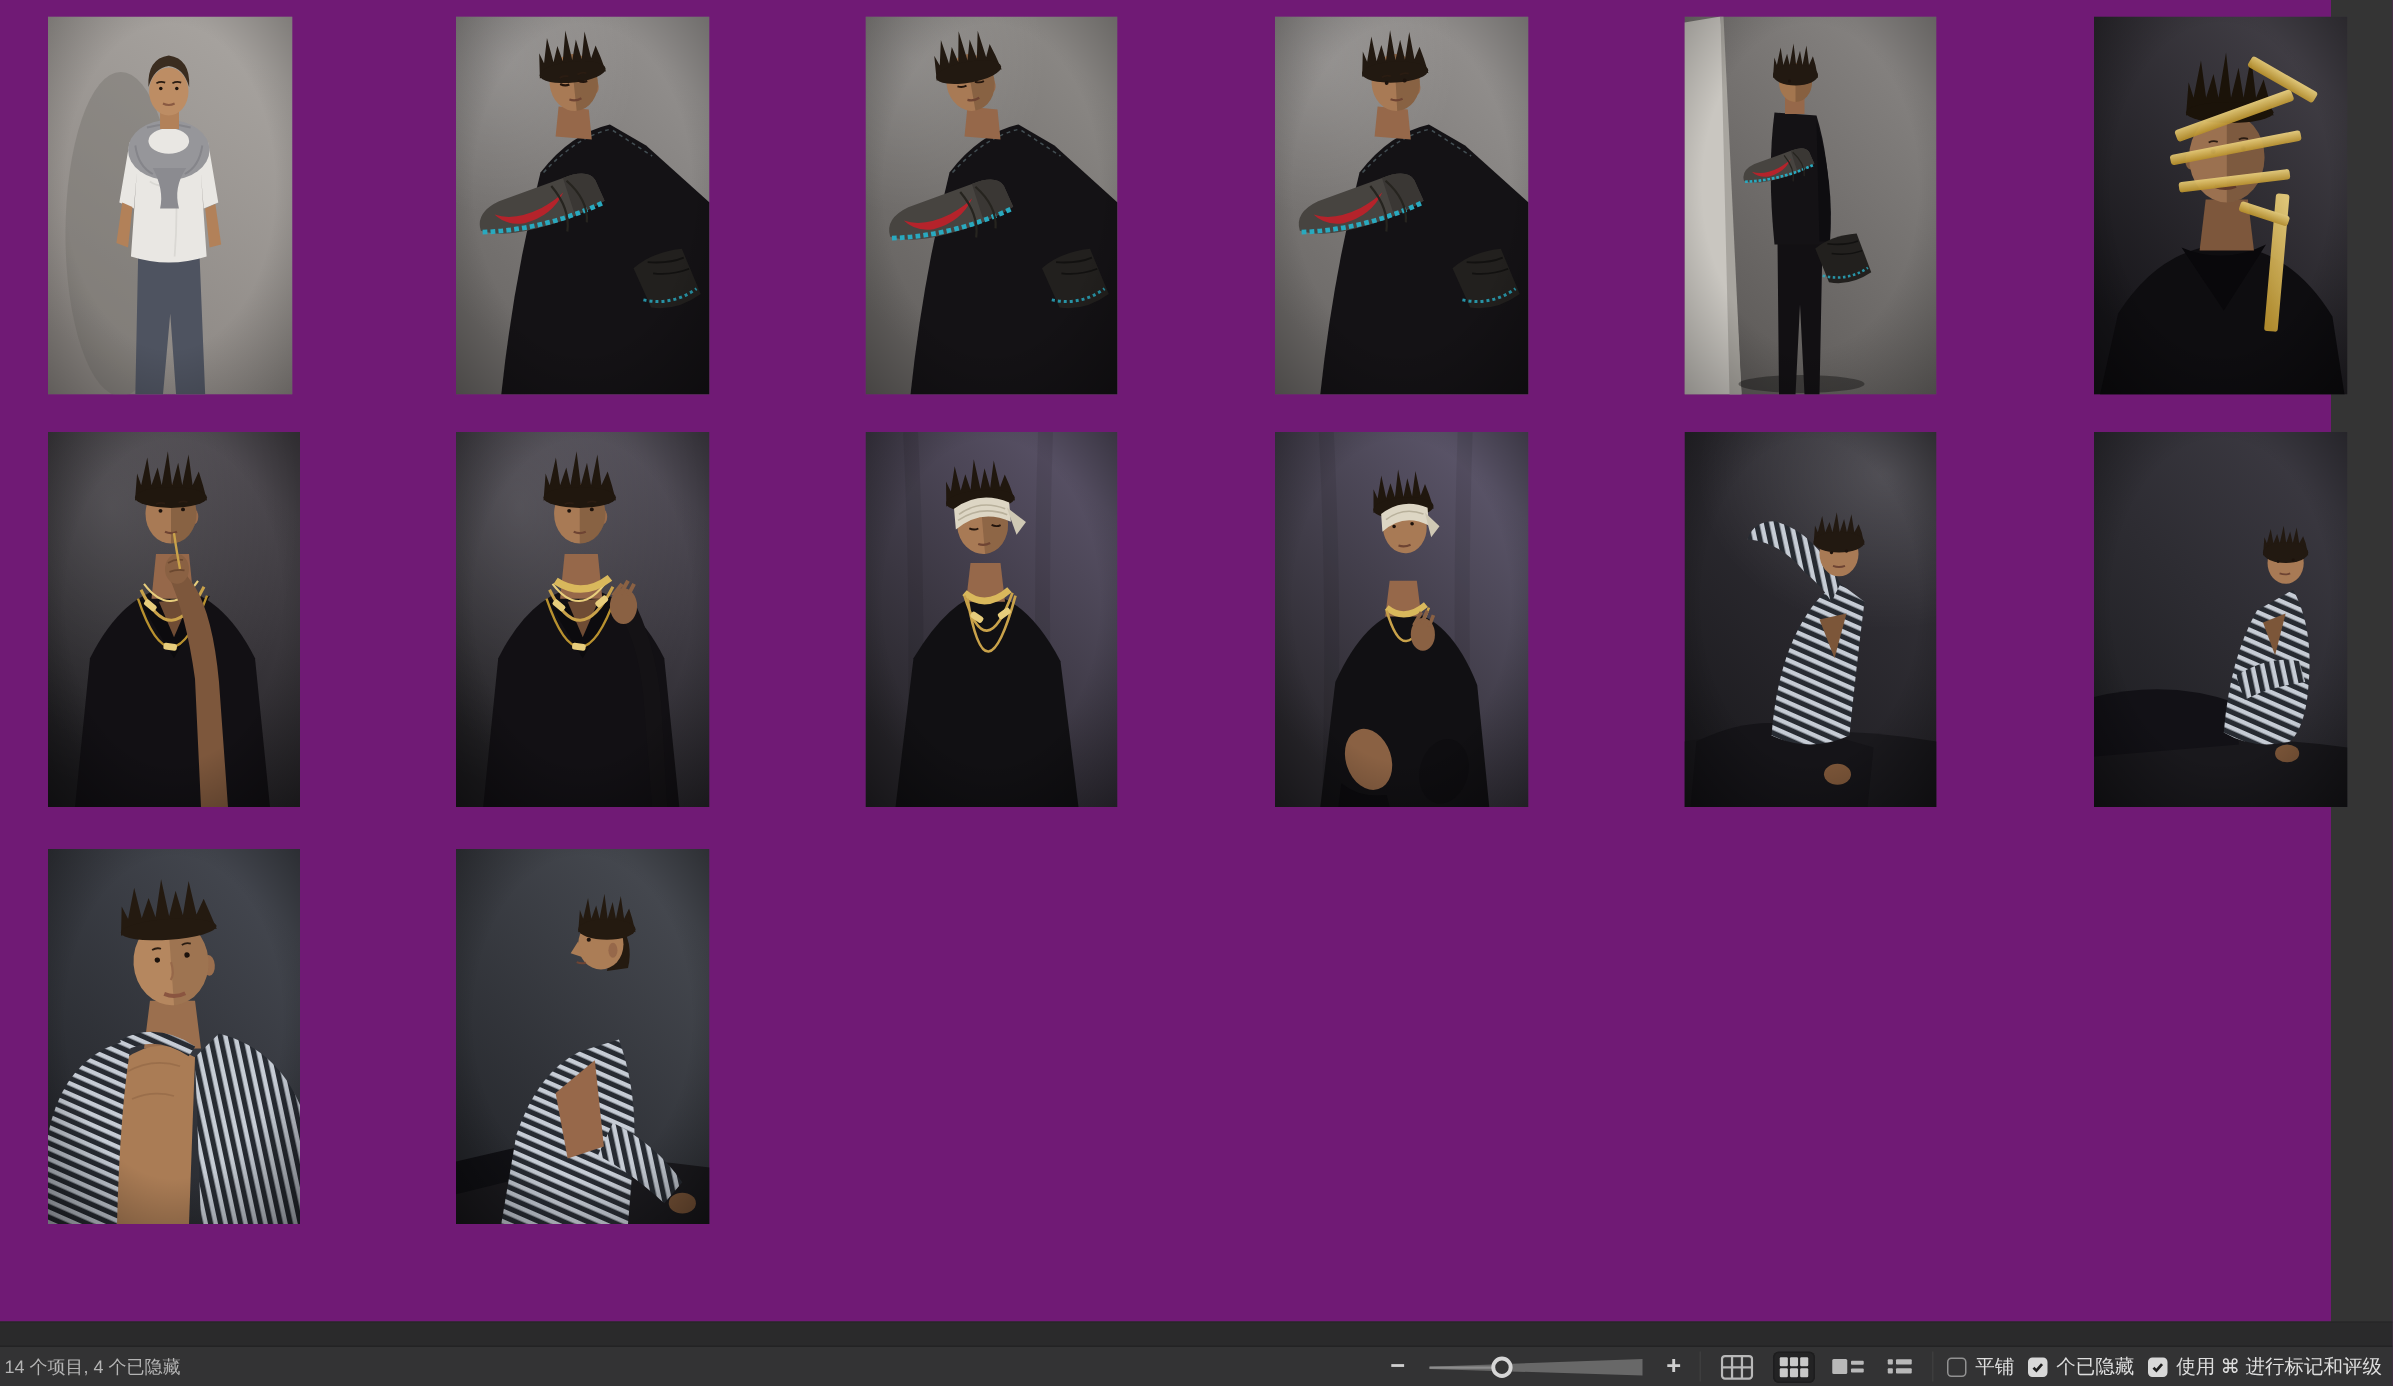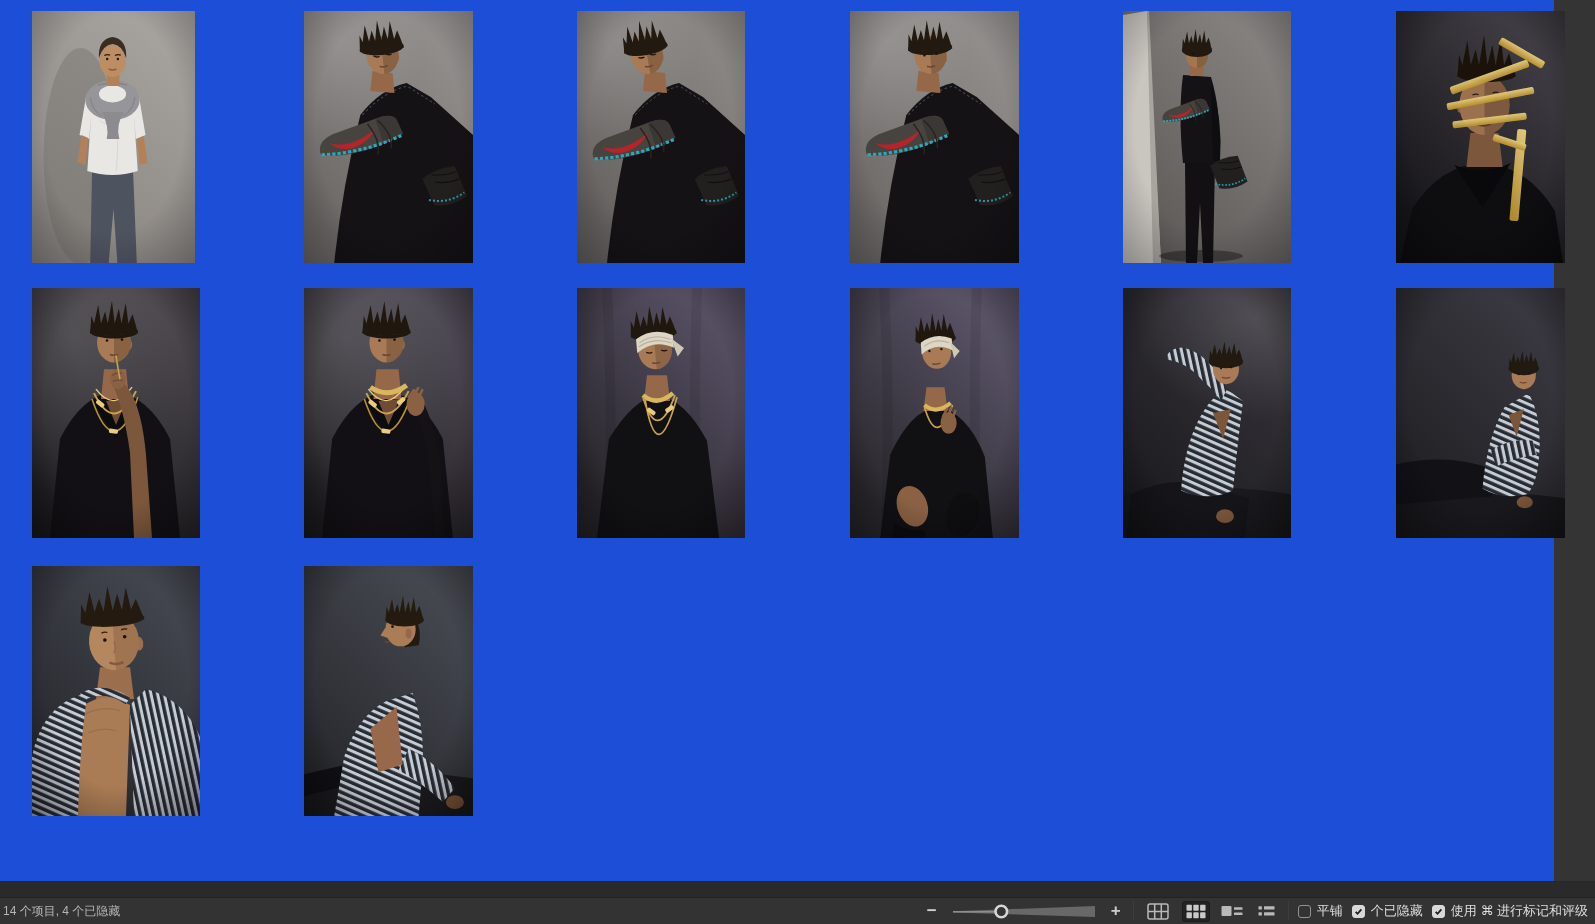--- a/index.html
+++ b/index.html
@@ -1,17 +1,17 @@
 <!DOCTYPE html>
 <html><head>
 <meta charset="utf-8">
 <style>
   html,body{margin:0;padding:0;background:#343434;width:1595px;height:924px;overflow:hidden;
     font-family:"Liberation Sans","DejaVu Sans",sans-serif;}
-  .app{position:relative;width:1554px;height:924px;background:#1d4ed8;}
+  .app{position:relative;width:1554px;height:924px;background:#701a75;}
   .grid-area{position:absolute;left:0;top:0;width:1595px;height:881px;overflow:hidden;}
   .thumb{position:absolute;cursor:default;}
   .thumb svg{display:block;}
   .scroll-strip{position:absolute;left:0;bottom:26px;width:1595px;height:17px;background:#2a2a2b;
     border-top:1px solid #272728;border-bottom:1px solid #232324;box-sizing:border-box;}
   .toolbar{position:absolute;left:0;bottom:0;width:1595px;height:26px;background:#333334;
     display:flex;align-items:center;}
   .status{position:absolute;left:3px;top:5px;font-size:12px;color:#b4b4b4;white-space:nowrap;}
   .controls{margin-left:auto;display:flex;align-items:center;gap:9px;padding-right:7px;}
   .zoom-btn{color:#cfcfcf;font-size:17px;line-height:16px;width:16px;text-align:center;

